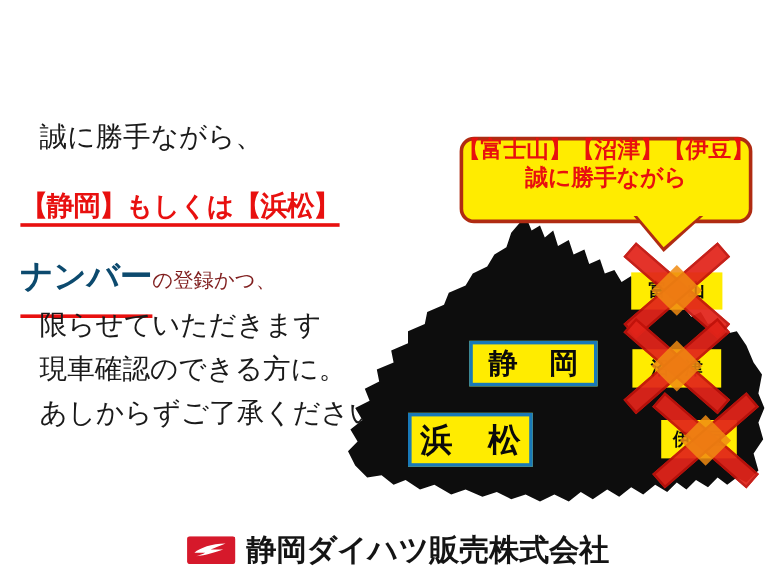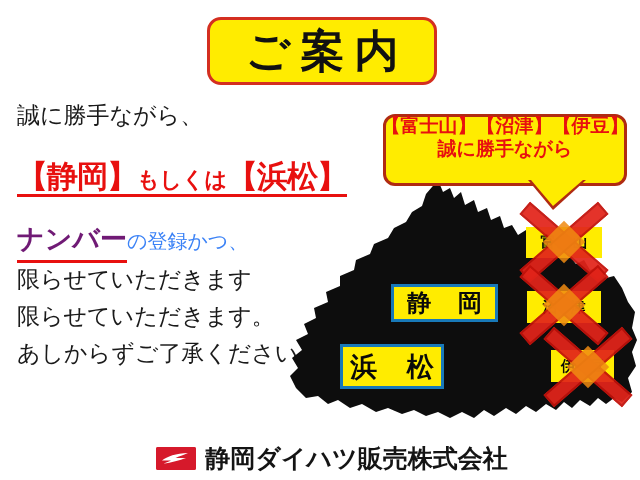--- a/index.html
+++ b/index.html
@@ -51,58 +51,59 @@
     top: 104px;
     width: 320px;
   }
   .line {
     font-size: 23px;
     color: #1a1a1a;
     line-height: 1.0;
     white-space: nowrap;
     margin-bottom: 14px;
     letter-spacing: 0px;
+    margin-left: 16px;
   }
   .line-emph {
     margin-top: 20px;
     margin-bottom: 22px;
     white-space: nowrap;
     line-height: 1.0;
     display: inline-block;
     border-bottom: 3px solid #e8100f;
     padding-bottom: 2px;
   }
   .emph-big {
-    font-size: 31px;
+    font-size: 23px;
     font-weight: bold;
     color: #e8100f;
     letter-spacing: -1px;
   }
   .emph-mid {
     font-size: 22px;
     font-weight: bold;
     color: #e8100f;
   }
   .line-kana {
     margin-top: 6px;
     margin-bottom: 16px;
     white-space: nowrap;
     line-height: 1.0;
   }
   .kana-red {
     font-size: 27px;
     font-weight: bold;
-    color: #701a75;
+    color: #0c4a6e;
     border-bottom: 3px solid #e8100f;
-    padding-bottom: 6px;
+    padding-bottom: 16px;
     margin-top: 12px;
   }
   .kana-rest {
-    font-size: 20px;
-    color: #3b82f6;
+    font-size: 17px;
+    color: #7f1d1d;
   }
 
   
   .map-wrap {
     position: absolute;
     left: 288px;
     top: 172px;
     width: 352px;
     height: 252px;
   }
@@ -268,37 +269,34 @@
     color: #141414;
     letter-spacing: 0px;
     white-space: nowrap;
   }
 </style>
 </head>
 <body>
 
 <div id="poster">
 
-  <div class="title-box">
-    <span class="title-text">ご案内</span>
-  </div>
 
   <div class="copy">
     <div class="line">誠に勝手ながら、</div>
 
     <div class="line-emph">
       <span class="emph-big">【静岡】</span><span class="emph-mid">もしくは</span><span class="emph-big">【浜松】</span>
     </div>
 
     <div class="line-kana">
       <span class="kana-red">ナンバー</span><span class="kana-rest">の登録かつ、</span>
     </div>
 
     <div class="line">限らせていただきます</div>
-    <div class="line">限らせていただきます。</div>
+    <div class="line">現車確認のできる方に。</div>
     <div class="line">あしからずご了承ください。</div>
   </div>
 
   <div class="map-wrap">
     <svg class="map-svg" width="352" height="252" viewBox="0 0 352 252">
       <path fill="#0d0d0d" d="
         M 150 8
         L 155 20 L 162 16 L 166 26 L 173 20 L 177 33
         L 186 28 L 190 40 L 199 36 L 203 48 L 212 44
         L 216 56 L 224 53 L 230 63 L 238 58 L 243 70

